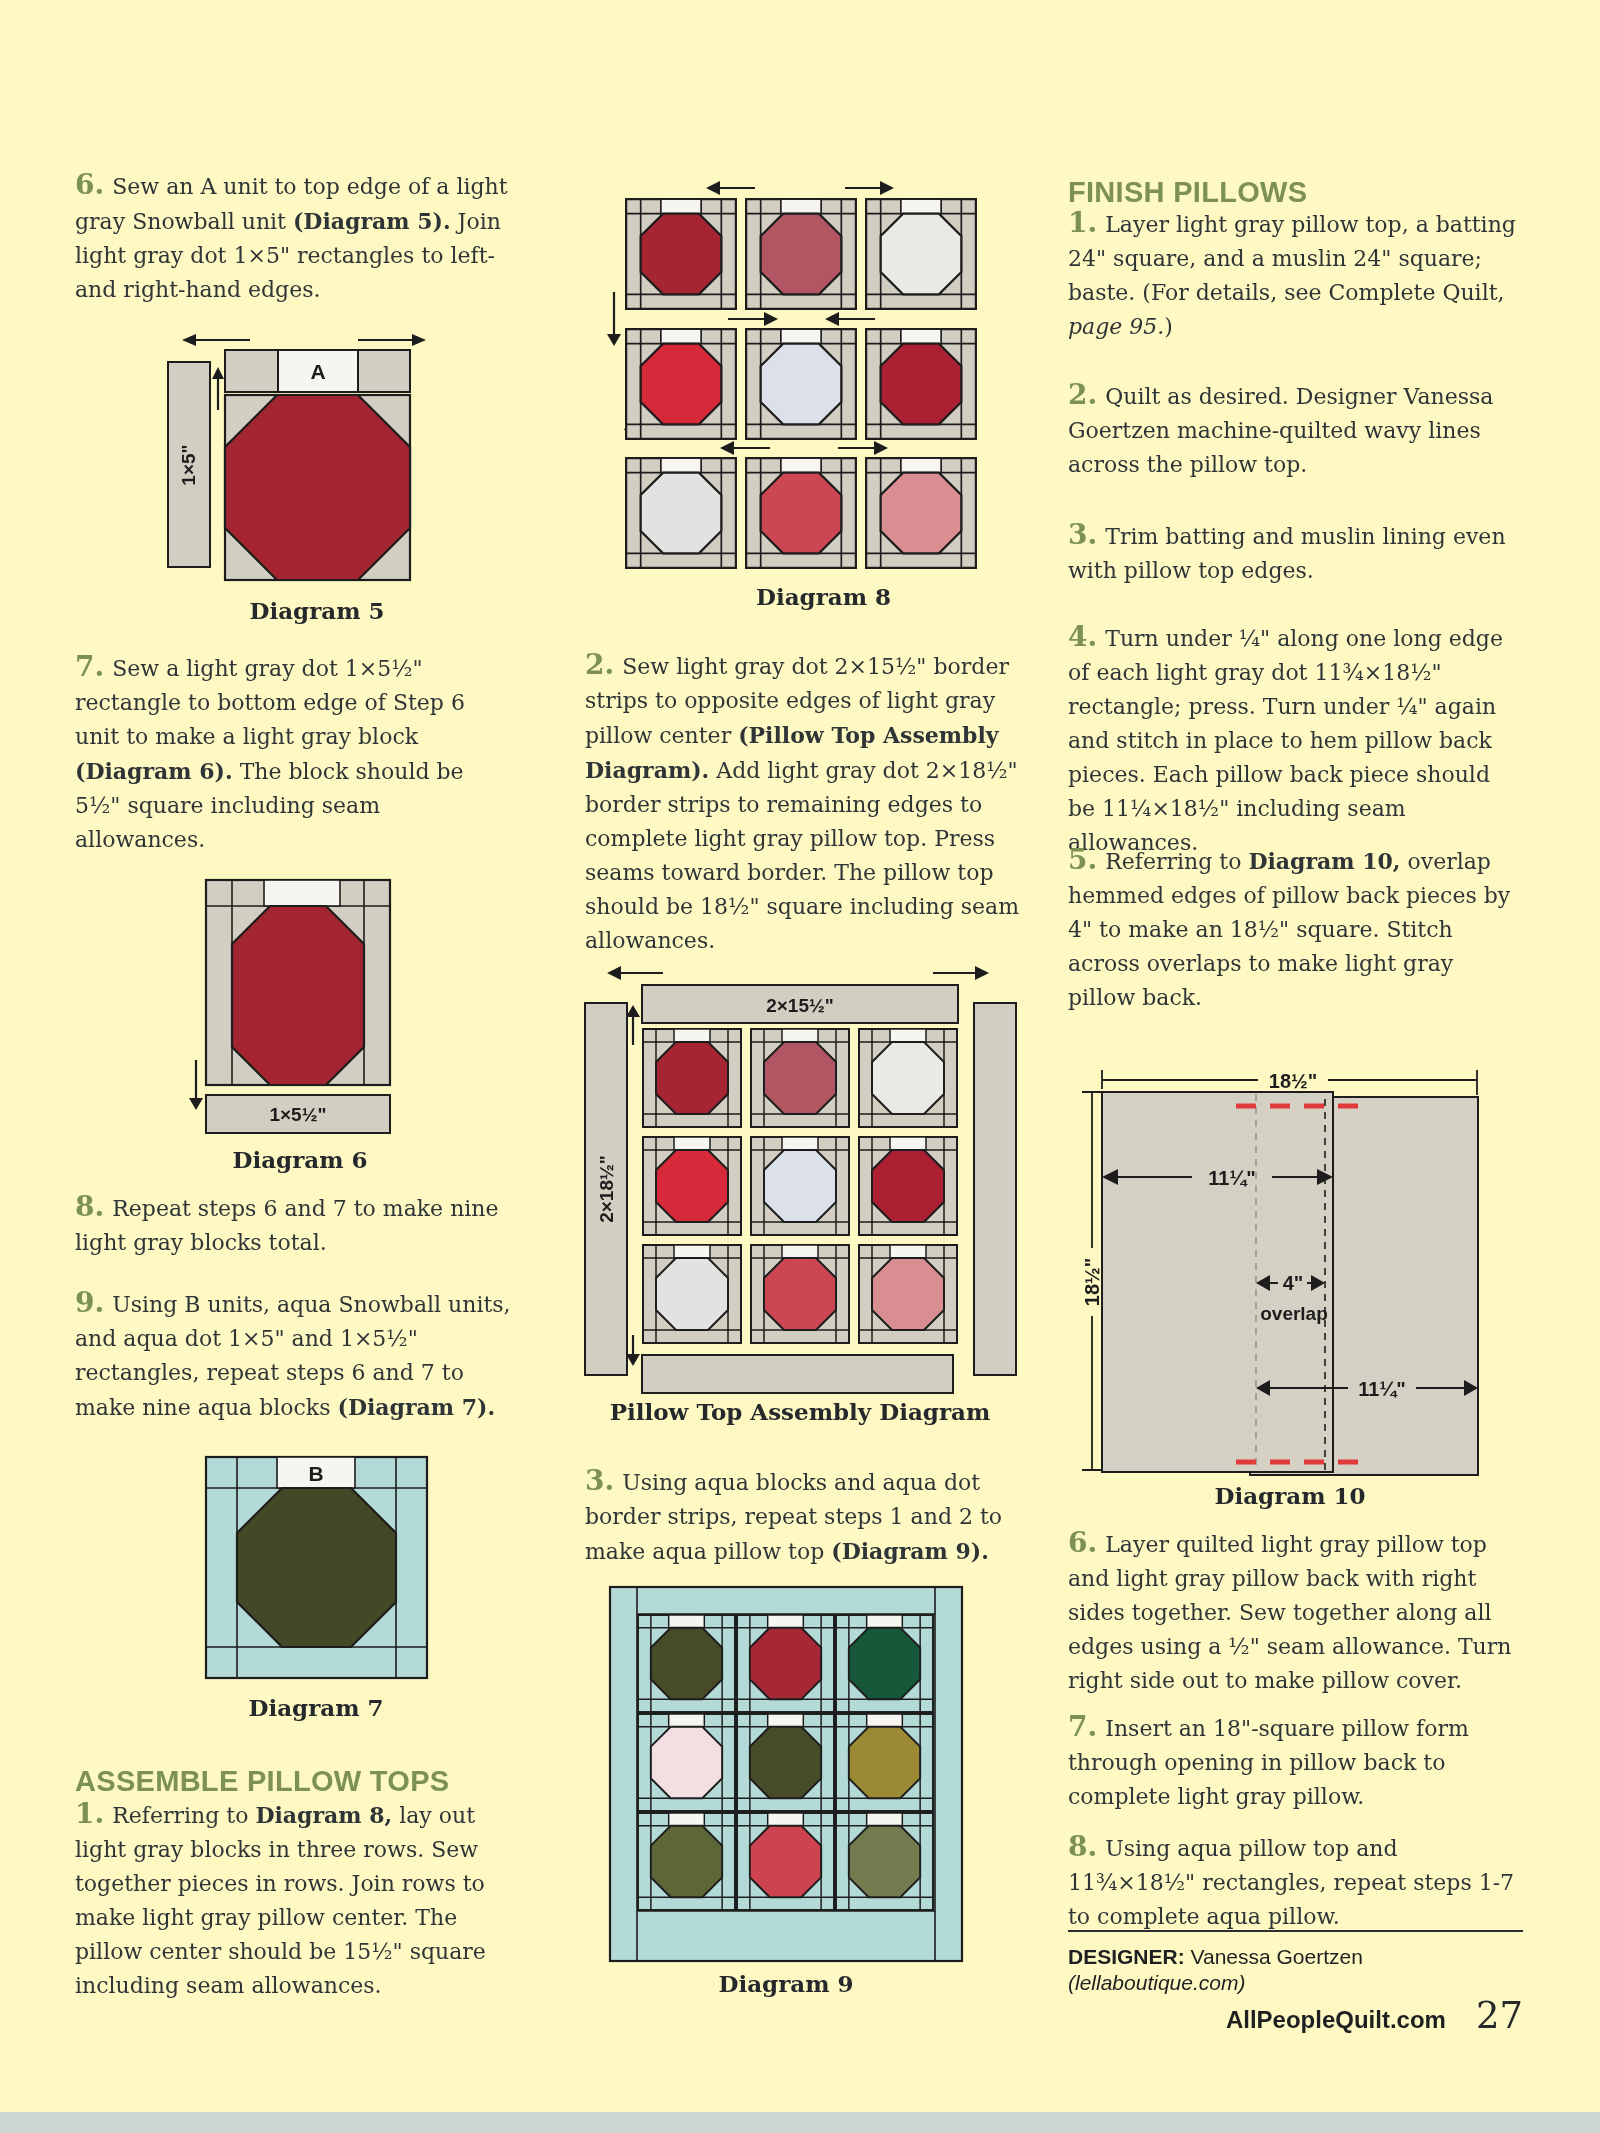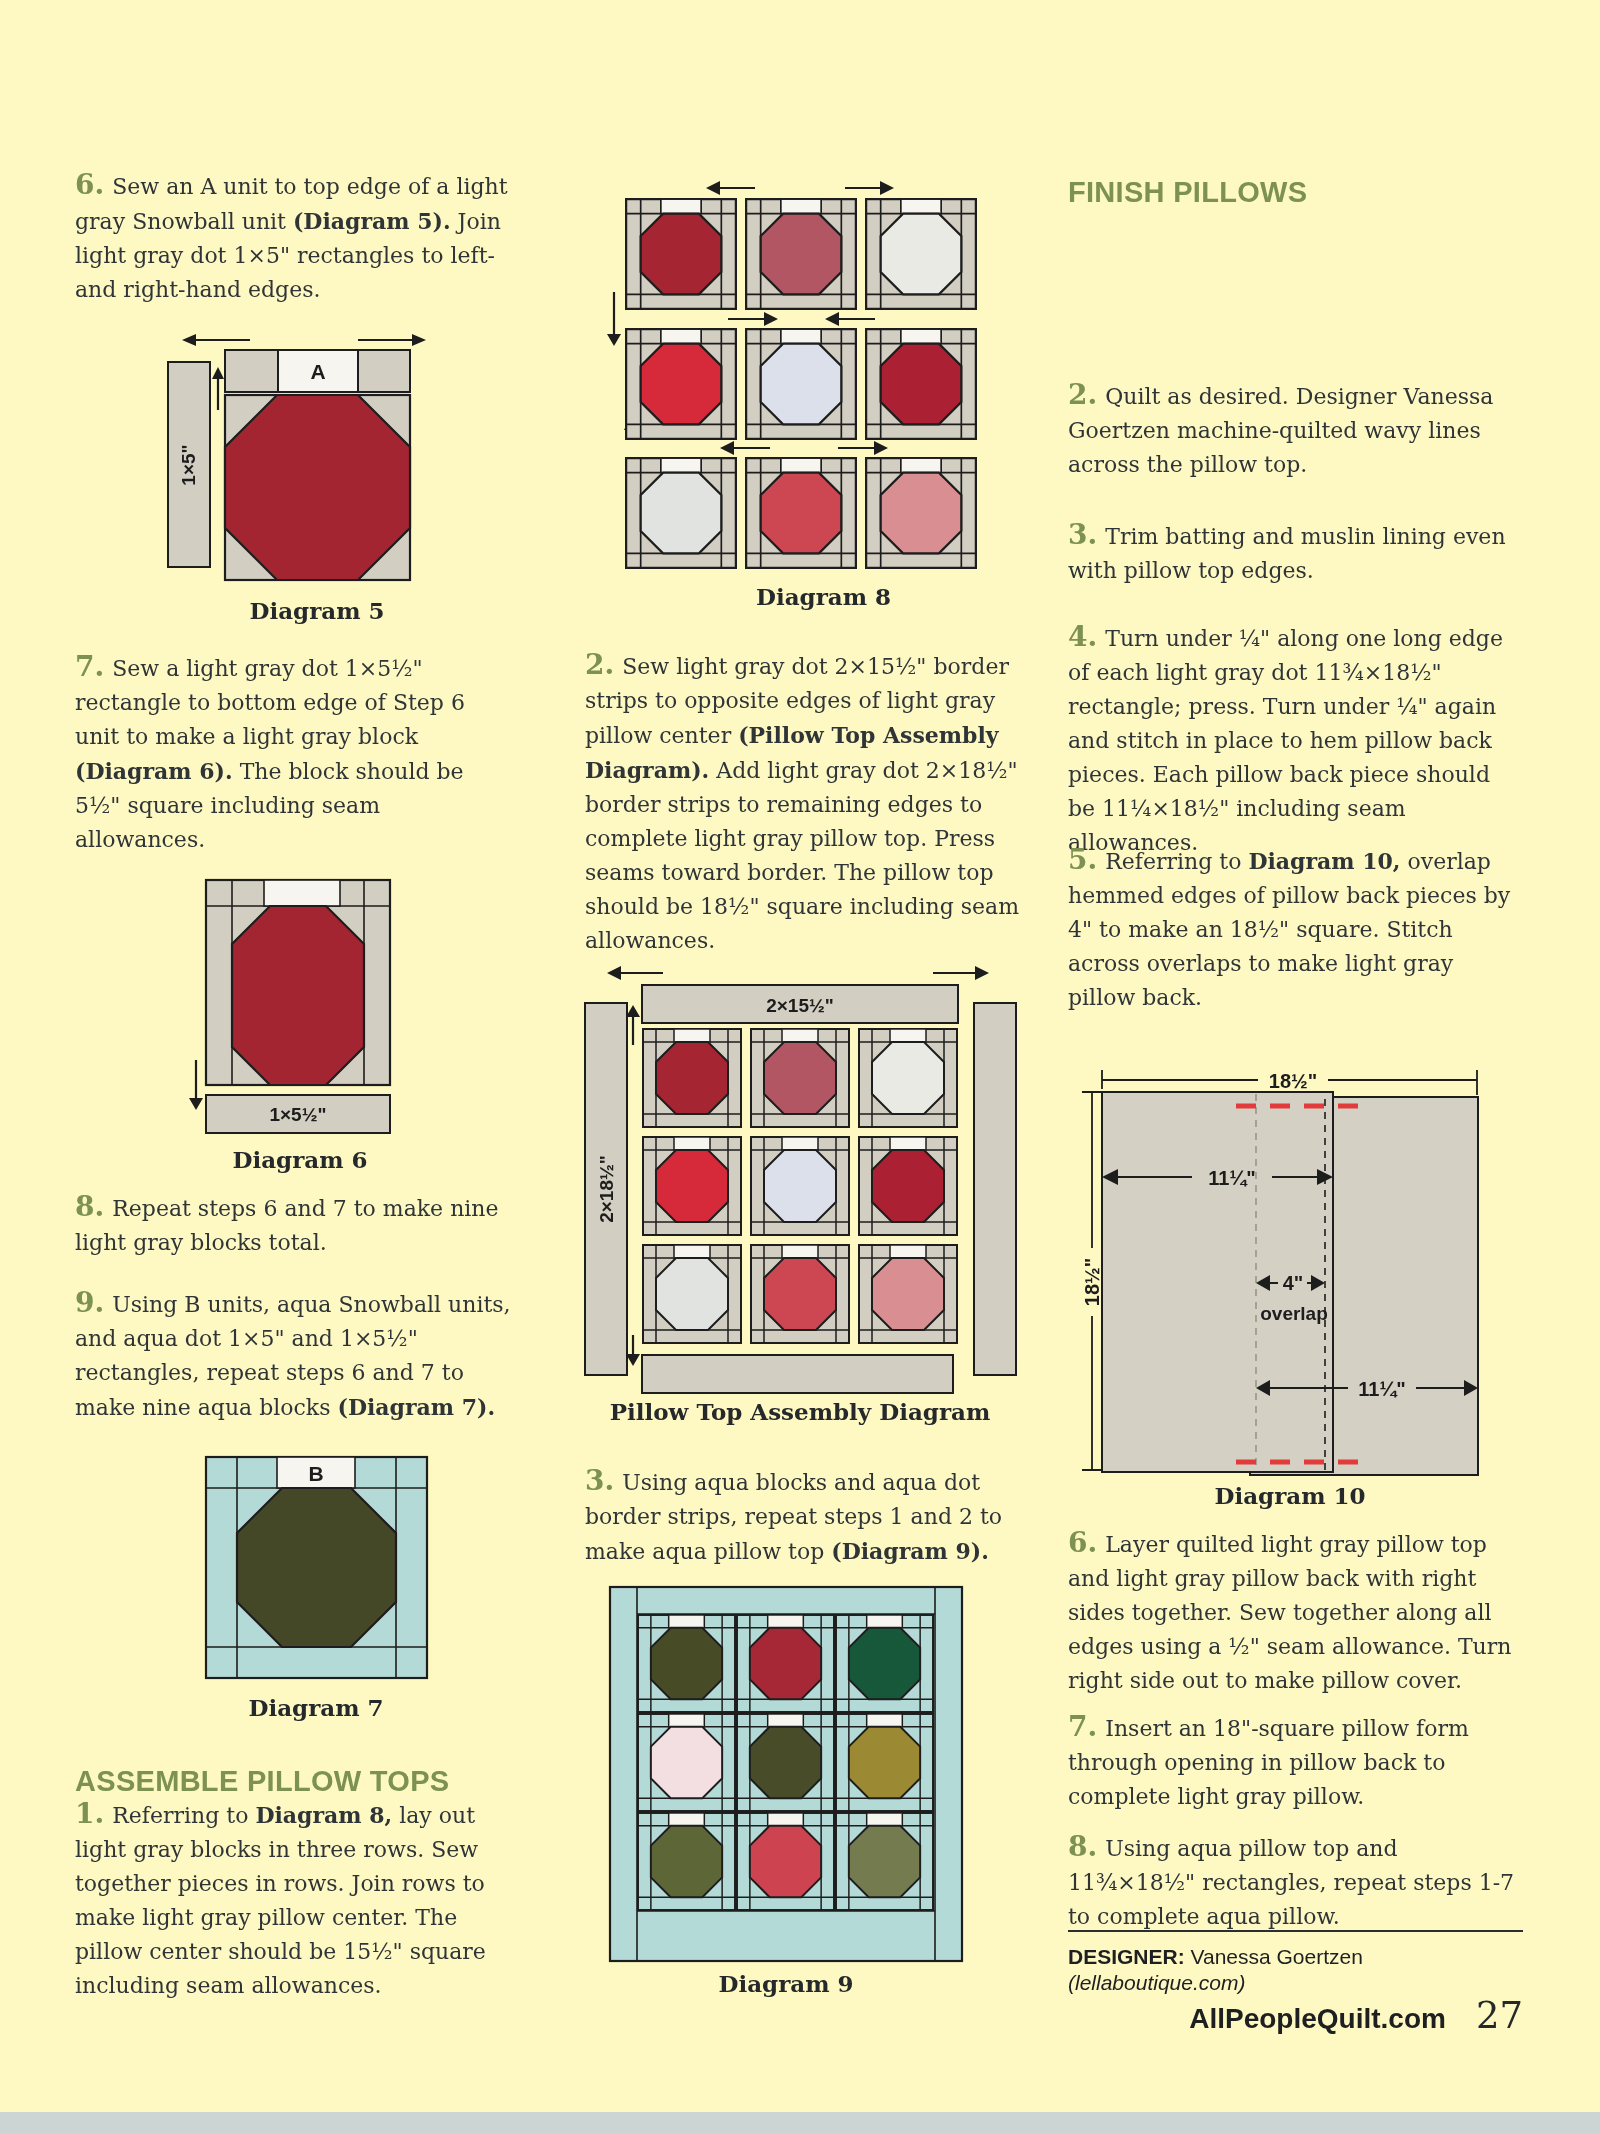--- a/index.html
+++ b/index.html
@@ -15,21 +15,21 @@
   .caption{position:absolute;text-align:center;font-weight:700;font-size:23px;color:#26292b;
            font-family:"DejaVu Serif",serif}
   .dsvg{position:absolute}
   svg text{font-family:"Liberation Sans",sans-serif;font-weight:700;fill:#1d1d1d}
   .divider{position:absolute;border-top:2px solid #2b2e30}
   .designer{position:absolute;font-family:"Liberation Sans",sans-serif;font-size:21px;
             line-height:26px;color:#1d1f20}
   .designer .dlabel{font-weight:700}
   .designer .dsite{font-style:italic}
   .footerline{position:absolute;display:flex;justify-content:flex-end;align-items:baseline;gap:30px}
-  .footerline .site{font-family:"Liberation Sans",sans-serif;font-weight:700;font-size:28px;color:#1d1f20}
+  .footerline .site{font-family:"Liberation Sans",sans-serif;font-weight:700;font-size:24px;color:#1d1f20}
   .footerline .pageno{font-family:"DejaVu Serif",serif;font-size:37px;color:#26292b}
   .bottombar{position:absolute;left:0;width:1600px;background:#ccd5d3}
 </style>
 </head>
 <body>
 
 <div class="page">
 
   <svg width="0" height="0" style="position:absolute">
     <defs>
@@ -181,20 +181,23 @@
     <use href="#blkA" x="133" y="135" width="99" height="99" fill="#484c28"></use>
     <use href="#blkA" x="232" y="135" width="99" height="99" fill="#9b8a33"></use>
     <use href="#blkA" x="34" y="234" width="99" height="99" fill="#5c6636"></use>
     <use href="#blkA" x="133" y="234" width="99" height="99" fill="#cd4450"></use>
     <use href="#blkA" x="232" y="234" width="99" height="99" fill="#747c4f"></use>
   </svg>
   <div class="caption" style="left:603px;top:1970px;width:366px">Diagram 9</div>
 
   <div class="heading" style="left:1068px;top:176px">FINISH PILLOWS</div>
 
+  <p class="step" style="left:1068px;top:208px;width:455px">
+    <span class="num">1.</span><span><span>Layer light gray pillow top, a batting 24" square, and a muslin 24" square; baste. (For details, see Complete Quilt, </span><span class="i">page 95.</span><span>)</span></span>
+  </p>
   <p class="step" style="left:1068px;top:380px;width:455px">
     <span class="num">2.</span><span><span>Quilt as desired. Designer Vanessa Goertzen machine-quilted wavy lines across the pillow top.</span></span>
   </p>
   <p class="step" style="left:1068px;top:520px;width:455px">
     <span class="num">3.</span><span><span>Trim batting and muslin lining even with pillow top edges.</span></span>
   </p>
   <p class="step" style="left:1068px;top:622px;width:455px">
     <span class="num">4.</span><span><span>Turn under ¼" along one long edge of each light gray dot 11¾×18½" rectangle; press. Turn under ¼" again and stitch in place to hem pillow back pieces. Each pillow back piece should be 11¼×18½" including seam allowances.</span></span>
   </p>
   <p class="step" style="left:1068px;top:844px;width:455px">

